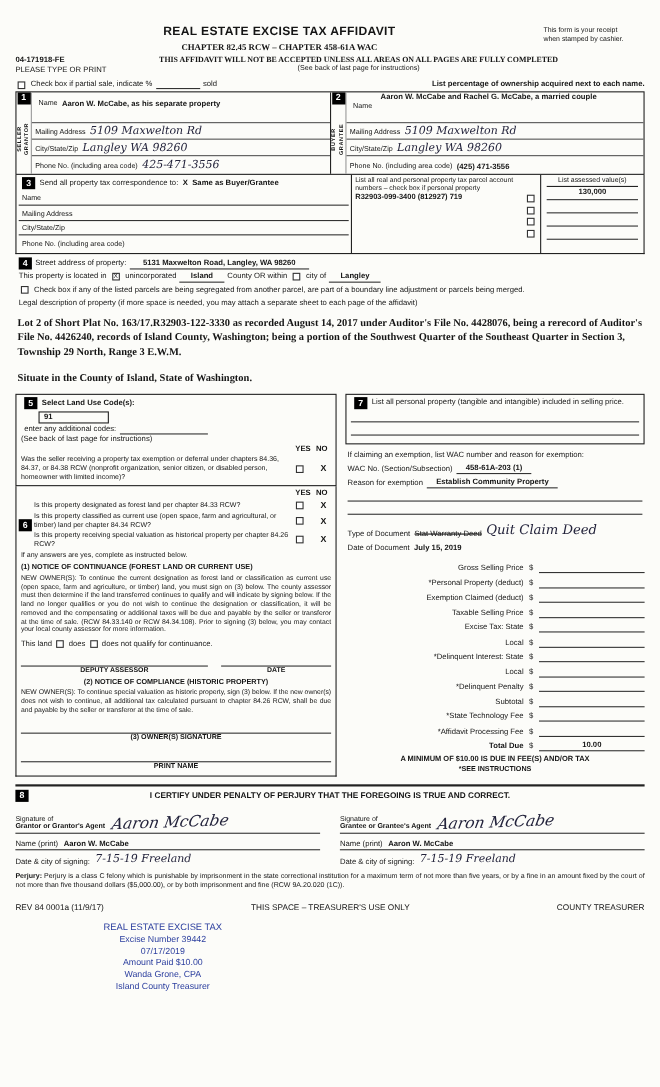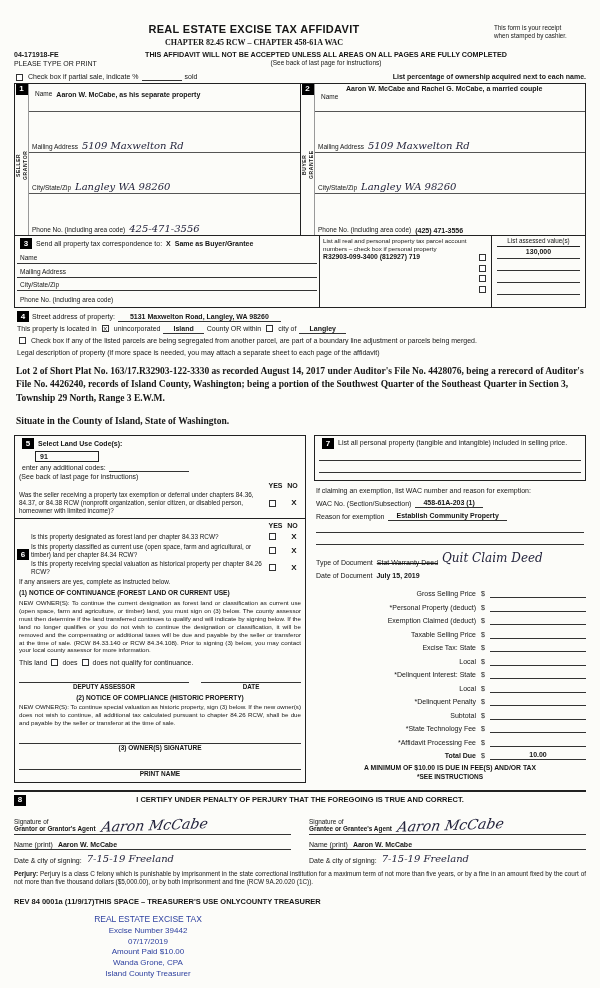--- a/index.html
+++ b/index.html
@@ -27,37 +27,37 @@
   .logo-l1,.logo-l3 { font-size:6.5px; }
   .logo-l2 { font-size:14px; font-weight:bold; font-family:"Liberation Serif",serif; line-height:1; }
   .title-wrap { flex:1; text-align:center; padding-top:8px; }
   .title { font-size:11px; font-weight:bold; font-family:Liberation Sans, sans-serif; letter-spacing:.3px; }
   .subtitle { font-size:8px; font-weight:bold; font-family:"Liberation Serif",serif; margin-top:2px; }
   .receipt { width:92px; font-size:6.3px; padding-top:10px; }
   .hdr-mid { display:flex; align-items:flex-start; margin-top:1px; }
   .left-ids { width:112px; }
   .form-no { font-weight:bold; }
   .notice-wrap { flex:1; text-align:center; }
-  .notice { font-weight:bold; font-size:7.2px; }
+  .notice { font-weight:bold; font-size:7.2px;font-family:Liberation Serif, serif; }
   .see-back { font-size:6.5px; }
   .hdr-mid .spacer { width:60px; }
 
   
   .partial-row { display:flex; align-items:flex-end; gap:3px; margin-top:4px; }
   .partial-row .grow { flex:1; }
 
   
   .parties { display:flex; border:1.5px solid #222; margin-top:2px; }
   .party { width:50%; display:flex; min-height:74px; }
   .party + .party { border-left:1.5px solid #222; }
   .party-side { width:14px; display:flex; flex-direction:column; align-items:center; border-right:.5px solid #999; }
   .vlabel { flex:1; writing-mode:vertical-rl; transform:rotate(180deg); font-size:5px; font-weight:bold;
             letter-spacing:.6px; text-align:center; padding:2px 0; }
   .vlabel span { display:block; }
-  .party-main { flex:1; display:flex; flex-direction:column;gap:26px; }
+  .party-main { flex:1; display:flex; flex-direction:column; }
   .name-area { height:28px; padding:1px 3px; border-bottom:.5px solid #555; }
   .printed-name { font-weight:bold; margin-left:28px; width:210px; line-height:1.25; }
   .frow { display:flex; align-items:flex-end; gap:4px; padding:0 3px; }
   .party-main .frow { height:15px; }
   .flabel { flex:none; font-size:6.5px; padding-bottom:1px; }
   .pval { font-weight:bold; }
   .rowline { border-bottom:.5px solid #555; }
 
   
   .sec3 { display:flex; border:1.5px solid #222; border-top:none; }
@@ -129,21 +129,21 @@
   .cert-text { font-weight:bold; font-size:7.5px; }
   .sig-cols { display:flex; gap:18px; margin-top:3px; }
   .sig-col { flex:1; }
   .sigrow { display:flex; align-items:flex-end; border-bottom:1px solid #333; min-height:24px; gap:6px; }
   .sig-label { font-size:6.4px; line-height:1.2; flex:none; padding-bottom:1px; }
   .frow2 { display:flex; align-items:flex-end; min-height:15px; gap:5px; border-bottom:1px solid #333; }
   .frow2.nob { border-bottom:none; }
 
   .perjury { font-size:6.4px; line-height:1.3; text-align:justify; margin-top:5px; }
 
-  .footer-row { display:flex; margin-top:10px; font-size:7.5px;font-weight:bold; }
+  .footer-row { display:flex; justify-content:space-between; margin-top:10px; font-size:7.5px; }
   .stamp { width:200px; margin:8px 0 0 34px; text-align:center; color:#2b3e9e; font-size:8px; line-height:1.35; }
   .stamp .s0 { font-size:8.5px; }
 </style>
 </head>
 <body>
 
 <div class="page">
 
   <div class="hdr-top">
     <div class="title-wrap">

